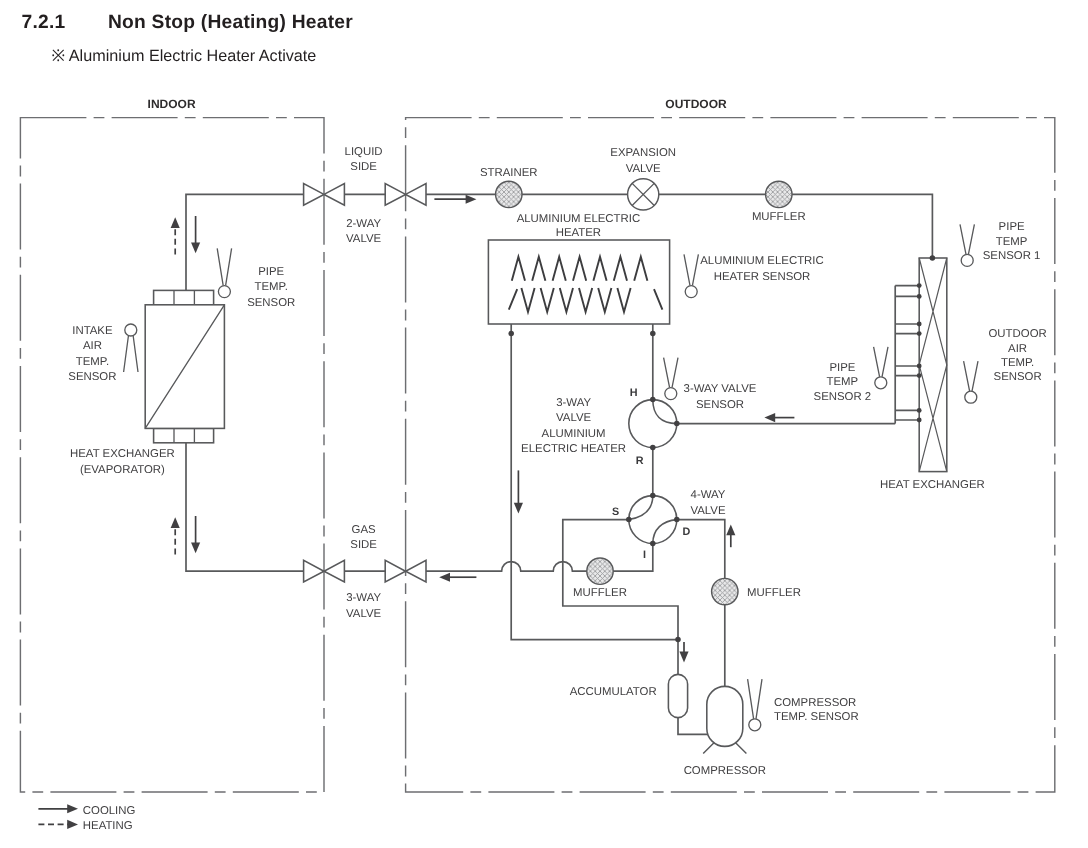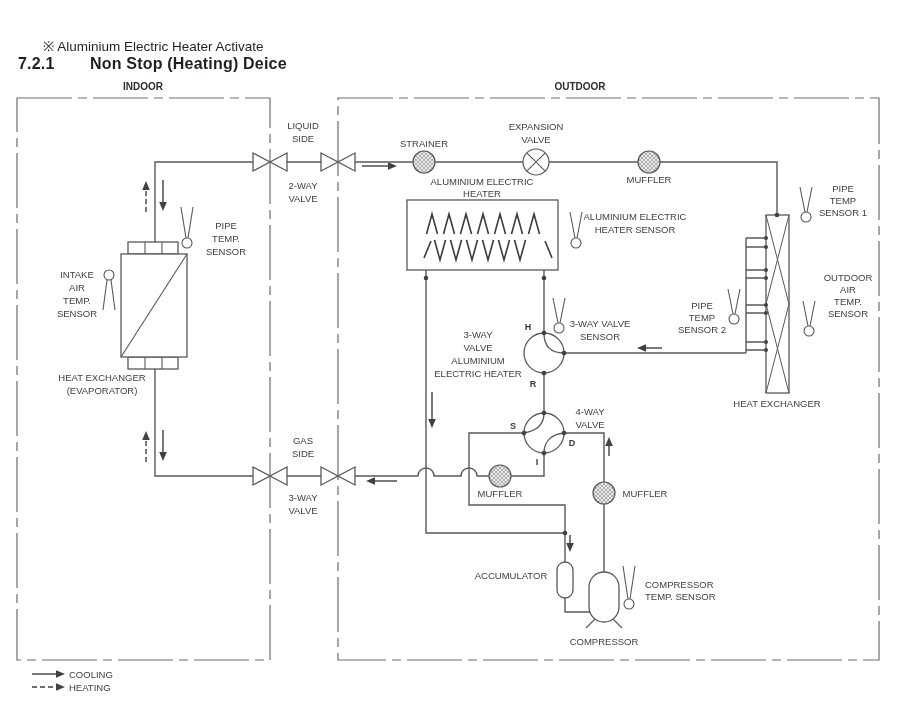--- a/index.html
+++ b/index.html
@@ -1,32 +1,32 @@
 <!DOCTYPE html>
 <html><head>
 <meta charset="utf-8">
 <style>
   html,body{margin:0;padding:0;background:#ffffff;}
   #page{position:relative;width:907px;height:707px;background:#ffffff;overflow:hidden;
         font-family:"Liberation Sans",sans-serif;}
   #doc-title{position:absolute;left:18px;top:10px;font-size:16px;font-weight:bold;color:#231f20;
              letter-spacing:.2px;white-space:nowrap;}
-  #doc-title .num{display:inline-block;width:72px;margin-top:45px;}
+  #doc-title .num{display:inline-block;width:72px;}
   #doc-subtitle{position:absolute;left:18px;top:37px;font-size:13.5px;color:#231f20;white-space:nowrap;margin-left:25px;}
   svg text{font-family:"Liberation Sans",sans-serif;font-size:9.5px;fill:#414042;}
   svg text.sec{font-size:10px;font-weight:bold;fill:#2e2c2d;}
   svg text.port{font-size:9px;font-weight:bold;fill:#3a3a3c;}
 </style>
 </head>
 <body>
 
 <div id="page">
 
   <div id="doc-title">
-    <span class="num">7.2.1</span><span>Non Stop (Heating) Deice</span>
+    <span class="num">7.2.1</span><span>Non Stop (Heating) Heater</span>
   </div>
   <div id="doc-subtitle">※ Aluminium Electric Heater Activate</div>
 
   <svg width="907" height="707" viewBox="0 0 907 707">
     <defs>
       <pattern id="hatch" width="4" height="4" patternUnits="userSpaceOnUse">
         <rect width="4" height="4" fill="#e9e9ea"></rect>
         <path d="M0,4 L4,0 M-1,1 L1,-1 M3,5 L5,3" stroke="#97989a" stroke-width="0.7"></path>
         <path d="M0,0 L4,4 M3,-1 L5,1 M-1,3 L1,5" stroke="#97989a" stroke-width="0.7"></path>
       </pattern>

